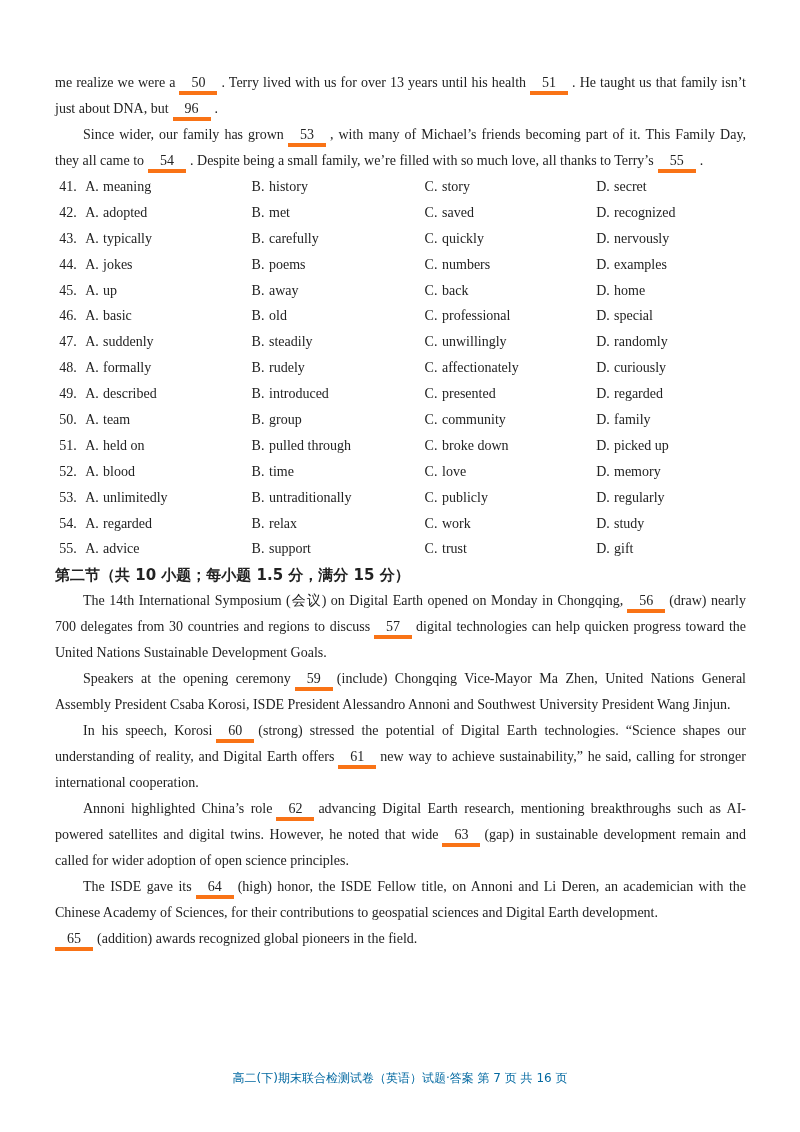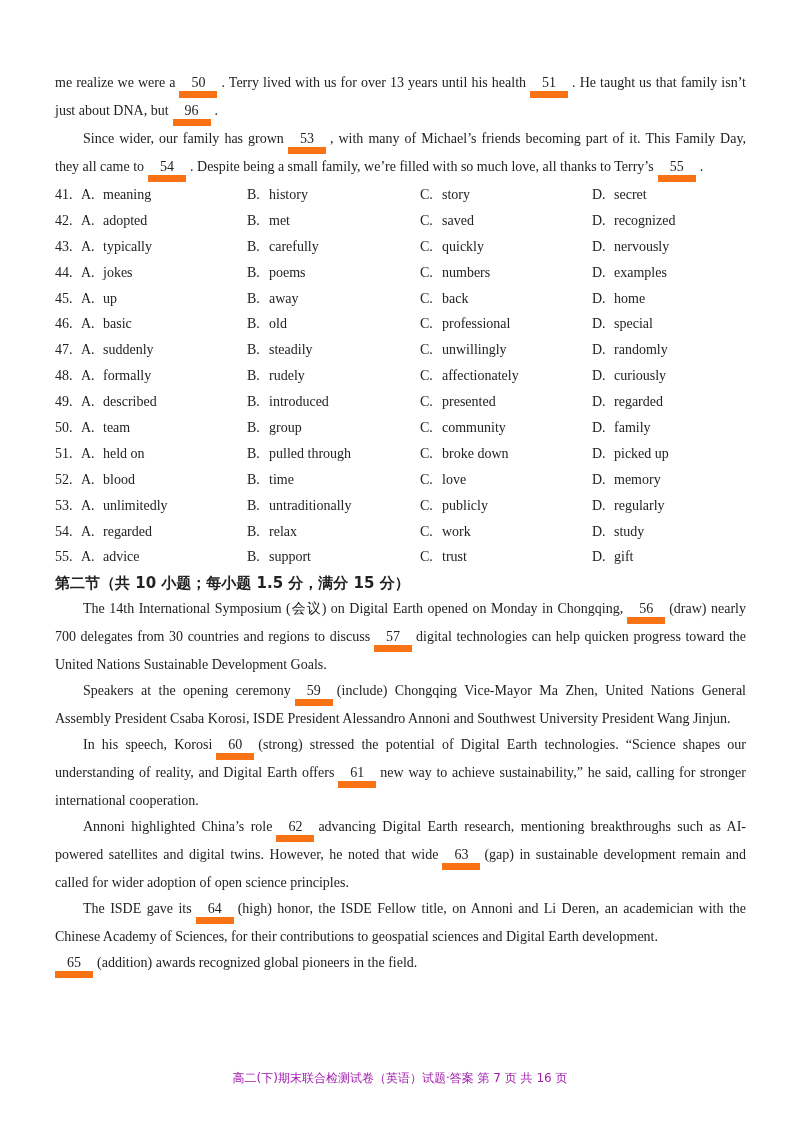--- a/index.html
+++ b/index.html
@@ -6,39 +6,39 @@
   body {
     width: 800px; height: 1132px; position: relative; overflow: hidden;
     font-family: "Liberation Serif", "DejaVu Serif", serif;
     color: #222222; font-size: 14px;
   }
   .page { position: absolute; left: 55px; top: 70px; width: 691px; }
   .para { line-height: 26px; text-align: justify; margin: 0; }
   .para.indent { text-indent: 28px; }
   .blank {
     display: inline-block; min-width: 38px; text-align: center;
-    border-bottom: 7px solid #f97316; line-height: 16px; margin: 0 4px; text-indent: 0;
+    border-bottom: 4px solid #f97316; line-height: 16px; margin: 0 4px; text-indent: 0;
   }
-  .options { margin-top: 0; }
+  .options { margin-top: 0; text-align: center; }
   .opt-row { display: flex; height: 25.9px; line-height: 26px; }
   .opt-num { width: 26px; }
   .opt-cell { display: flex; }
   .opt-cell.a { width: 166px; }
   .opt-cell.b { width: 173px; }
   .opt-cell.c { width: 172px; }
   .opt-cell.d { width: 150px; }
   .opt-letter { width: 22px; }
   .section-title {
     font-family: "DejaVu Sans", sans-serif; font-weight: bold; font-size: 15px;
     line-height: 26px; margin-top: 0;
   }
   .instruction { font-family: "DejaVu Sans", sans-serif; font-size: 13px; line-height: 26px; text-indent: 28px; color: #333; }
   .footer {
     position: absolute; top: 1070px; left: 0; width: 800px; text-align: center;
-    font-family: "DejaVu Sans", sans-serif; font-size: 12px; color: #a21caf;
+    font-family: "DejaVu Sans", sans-serif; font-size: 12px; color: #0369a1;
   }
 </style>
 </head>
 <body>
 
 <div class="page">
 
   <p class="para">
     <span>me realize we were a</span><span class="blank">50</span><span>. Terry lived with us for over 13 years until his health</span><span class="blank">51</span><span>. He taught us that family isn’t just about DNA, but</span><span class="blank">96</span><span>.</span>
   </p>

